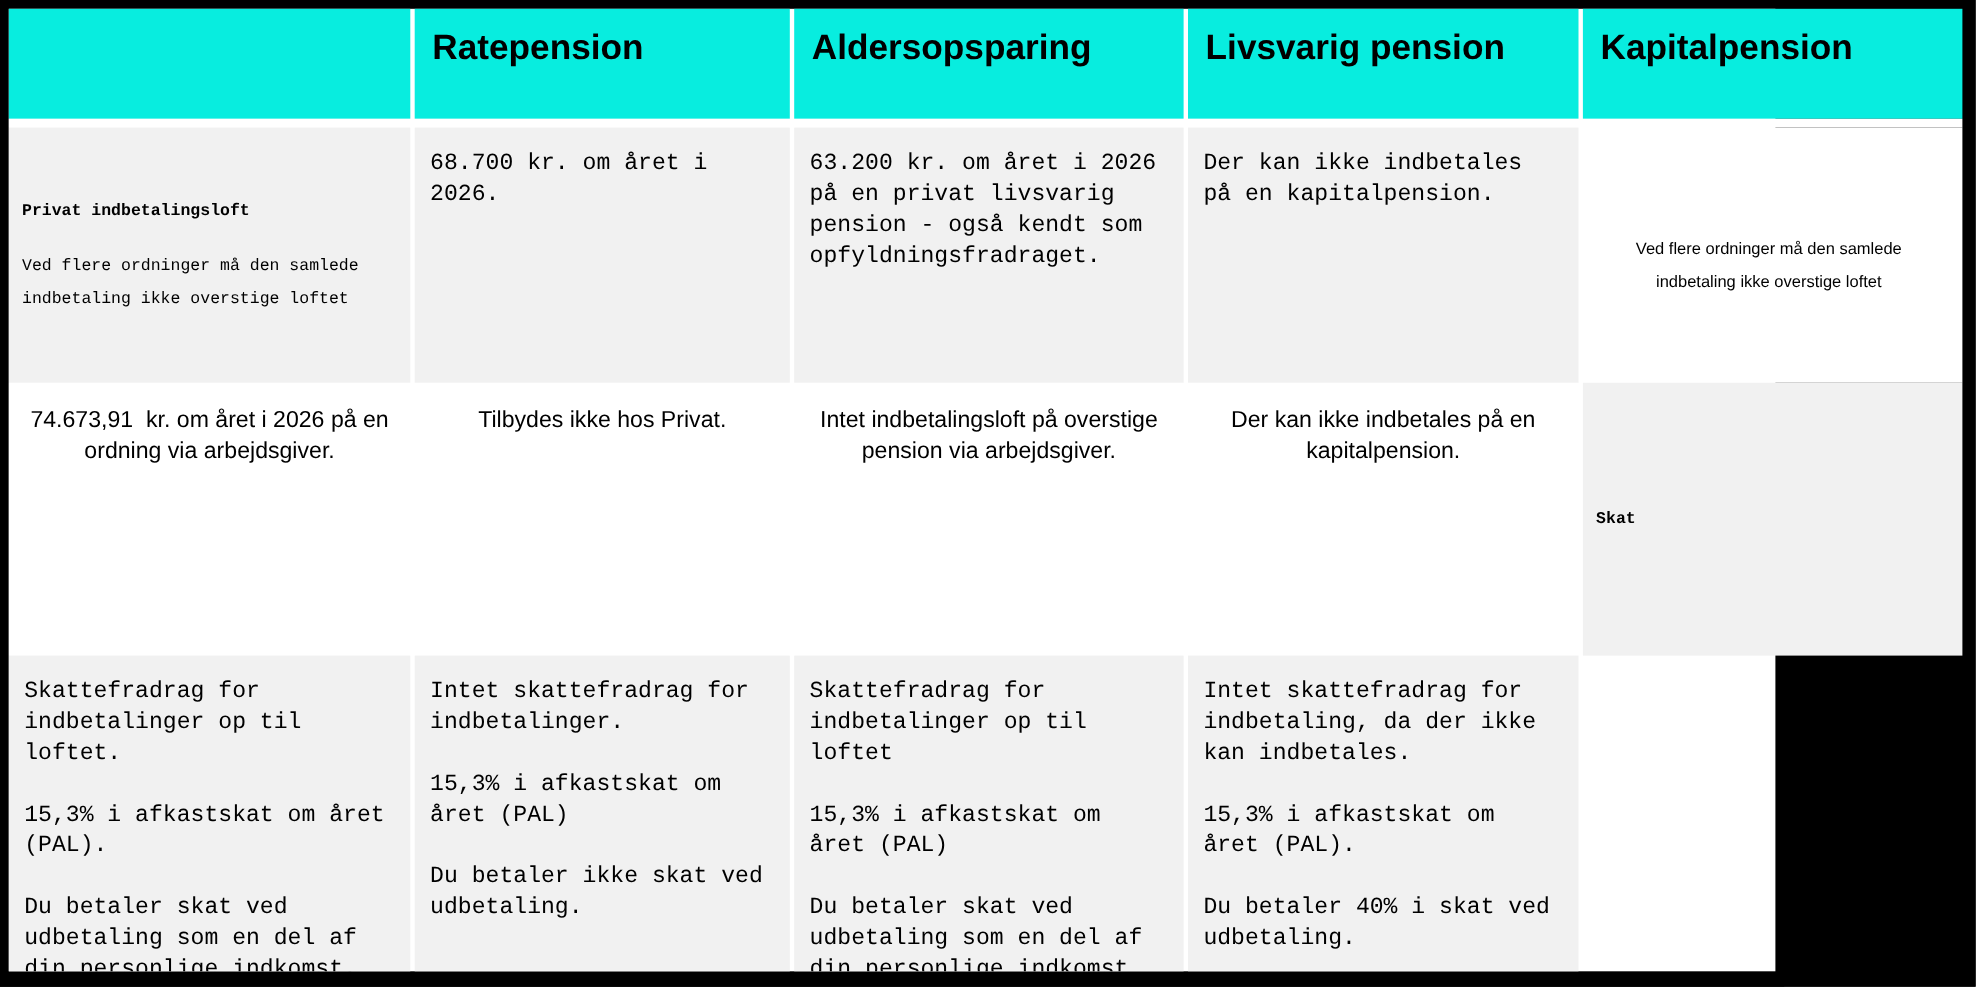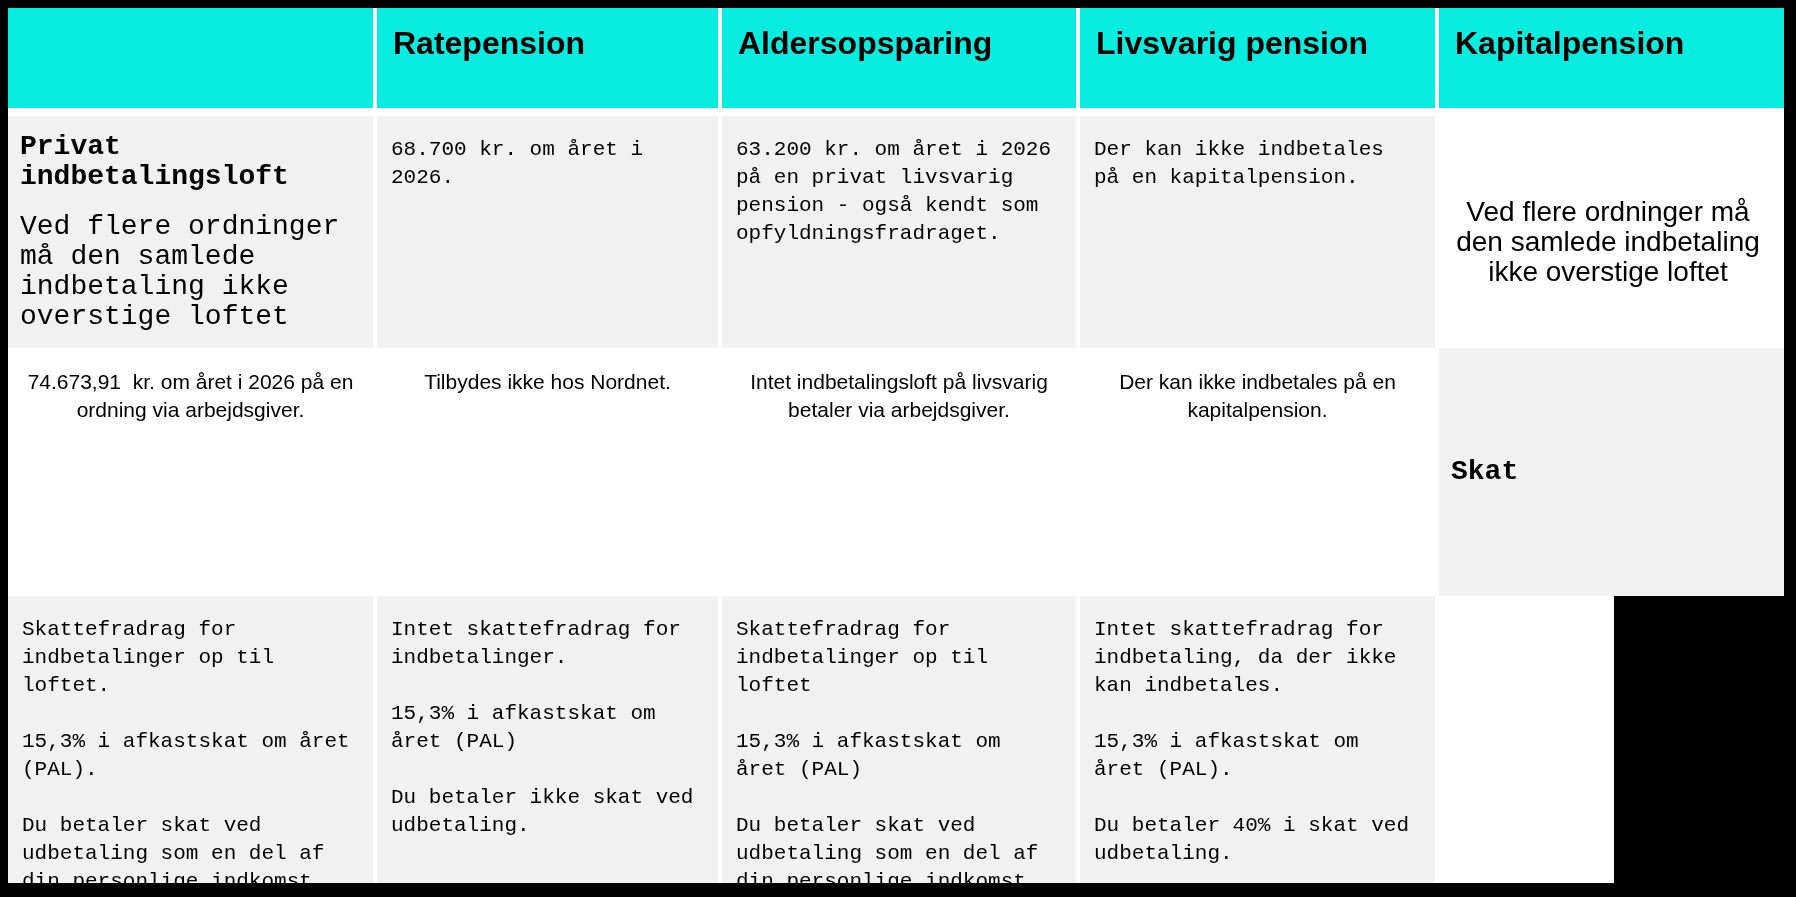--- a/index.html
+++ b/index.html
@@ -47,21 +47,21 @@
     grid-column: 1 / -1;
     background: #ffffff;
   }
   .row-gray  { background: #F1F1F1; font-family: Liberation Mono, monospace; }
   .row-white { background: #FFFFFF; text-align: center; }
   .label-cell {
     display: flex;
     flex-direction: column;
     justify-content: center;
     padding: 10px 19px 10px 12px;
-    font-size: 28px;
+    font-size: 15px;
     line-height: 30px;
   }
   .label-title {
     font-weight: bold;
     white-space: pre-wrap;
   }
   .label-note {
     margin-top: 20px;
     white-space: pre-wrap;
   }
@@ -103,24 +103,24 @@
       <div class="cell-text">Der kan ikke indbetales på en kapitalpension.</div>
     </div>
 
     <div class="cell row-white label-cell">
       <div class="label-note">Ved flere ordninger må den samlede indbetaling ikke overstige loftet</div>
     </div>
     <div class="cell row-white data-cell">
       <div class="cell-text">74.673,91  kr. om året i 2026 på en ordning via arbejdsgiver.</div>
     </div>
     <div class="cell row-white data-cell">
-      <div class="cell-text">Tilbydes ikke hos Nordnet.</div>
+      <div class="cell-text">Tilbydes ikke hos Privat.</div>
     </div>
     <div class="cell row-white data-cell">
-      <div class="cell-text">Intet indbetalingsloft på livsvarig betaler via arbejdsgiver.</div>
+      <div class="cell-text">Intet indbetalingsloft på overstige pension via arbejdsgiver.</div>
     </div>
     <div class="cell row-white data-cell">
       <div class="cell-text">Der kan ikke indbetales på en kapitalpension.</div>
     </div>
 
     <div class="cell row-gray label-cell">
       <div class="label-title">Skat</div>
 
     </div>
     <div class="cell row-gray data-cell">

